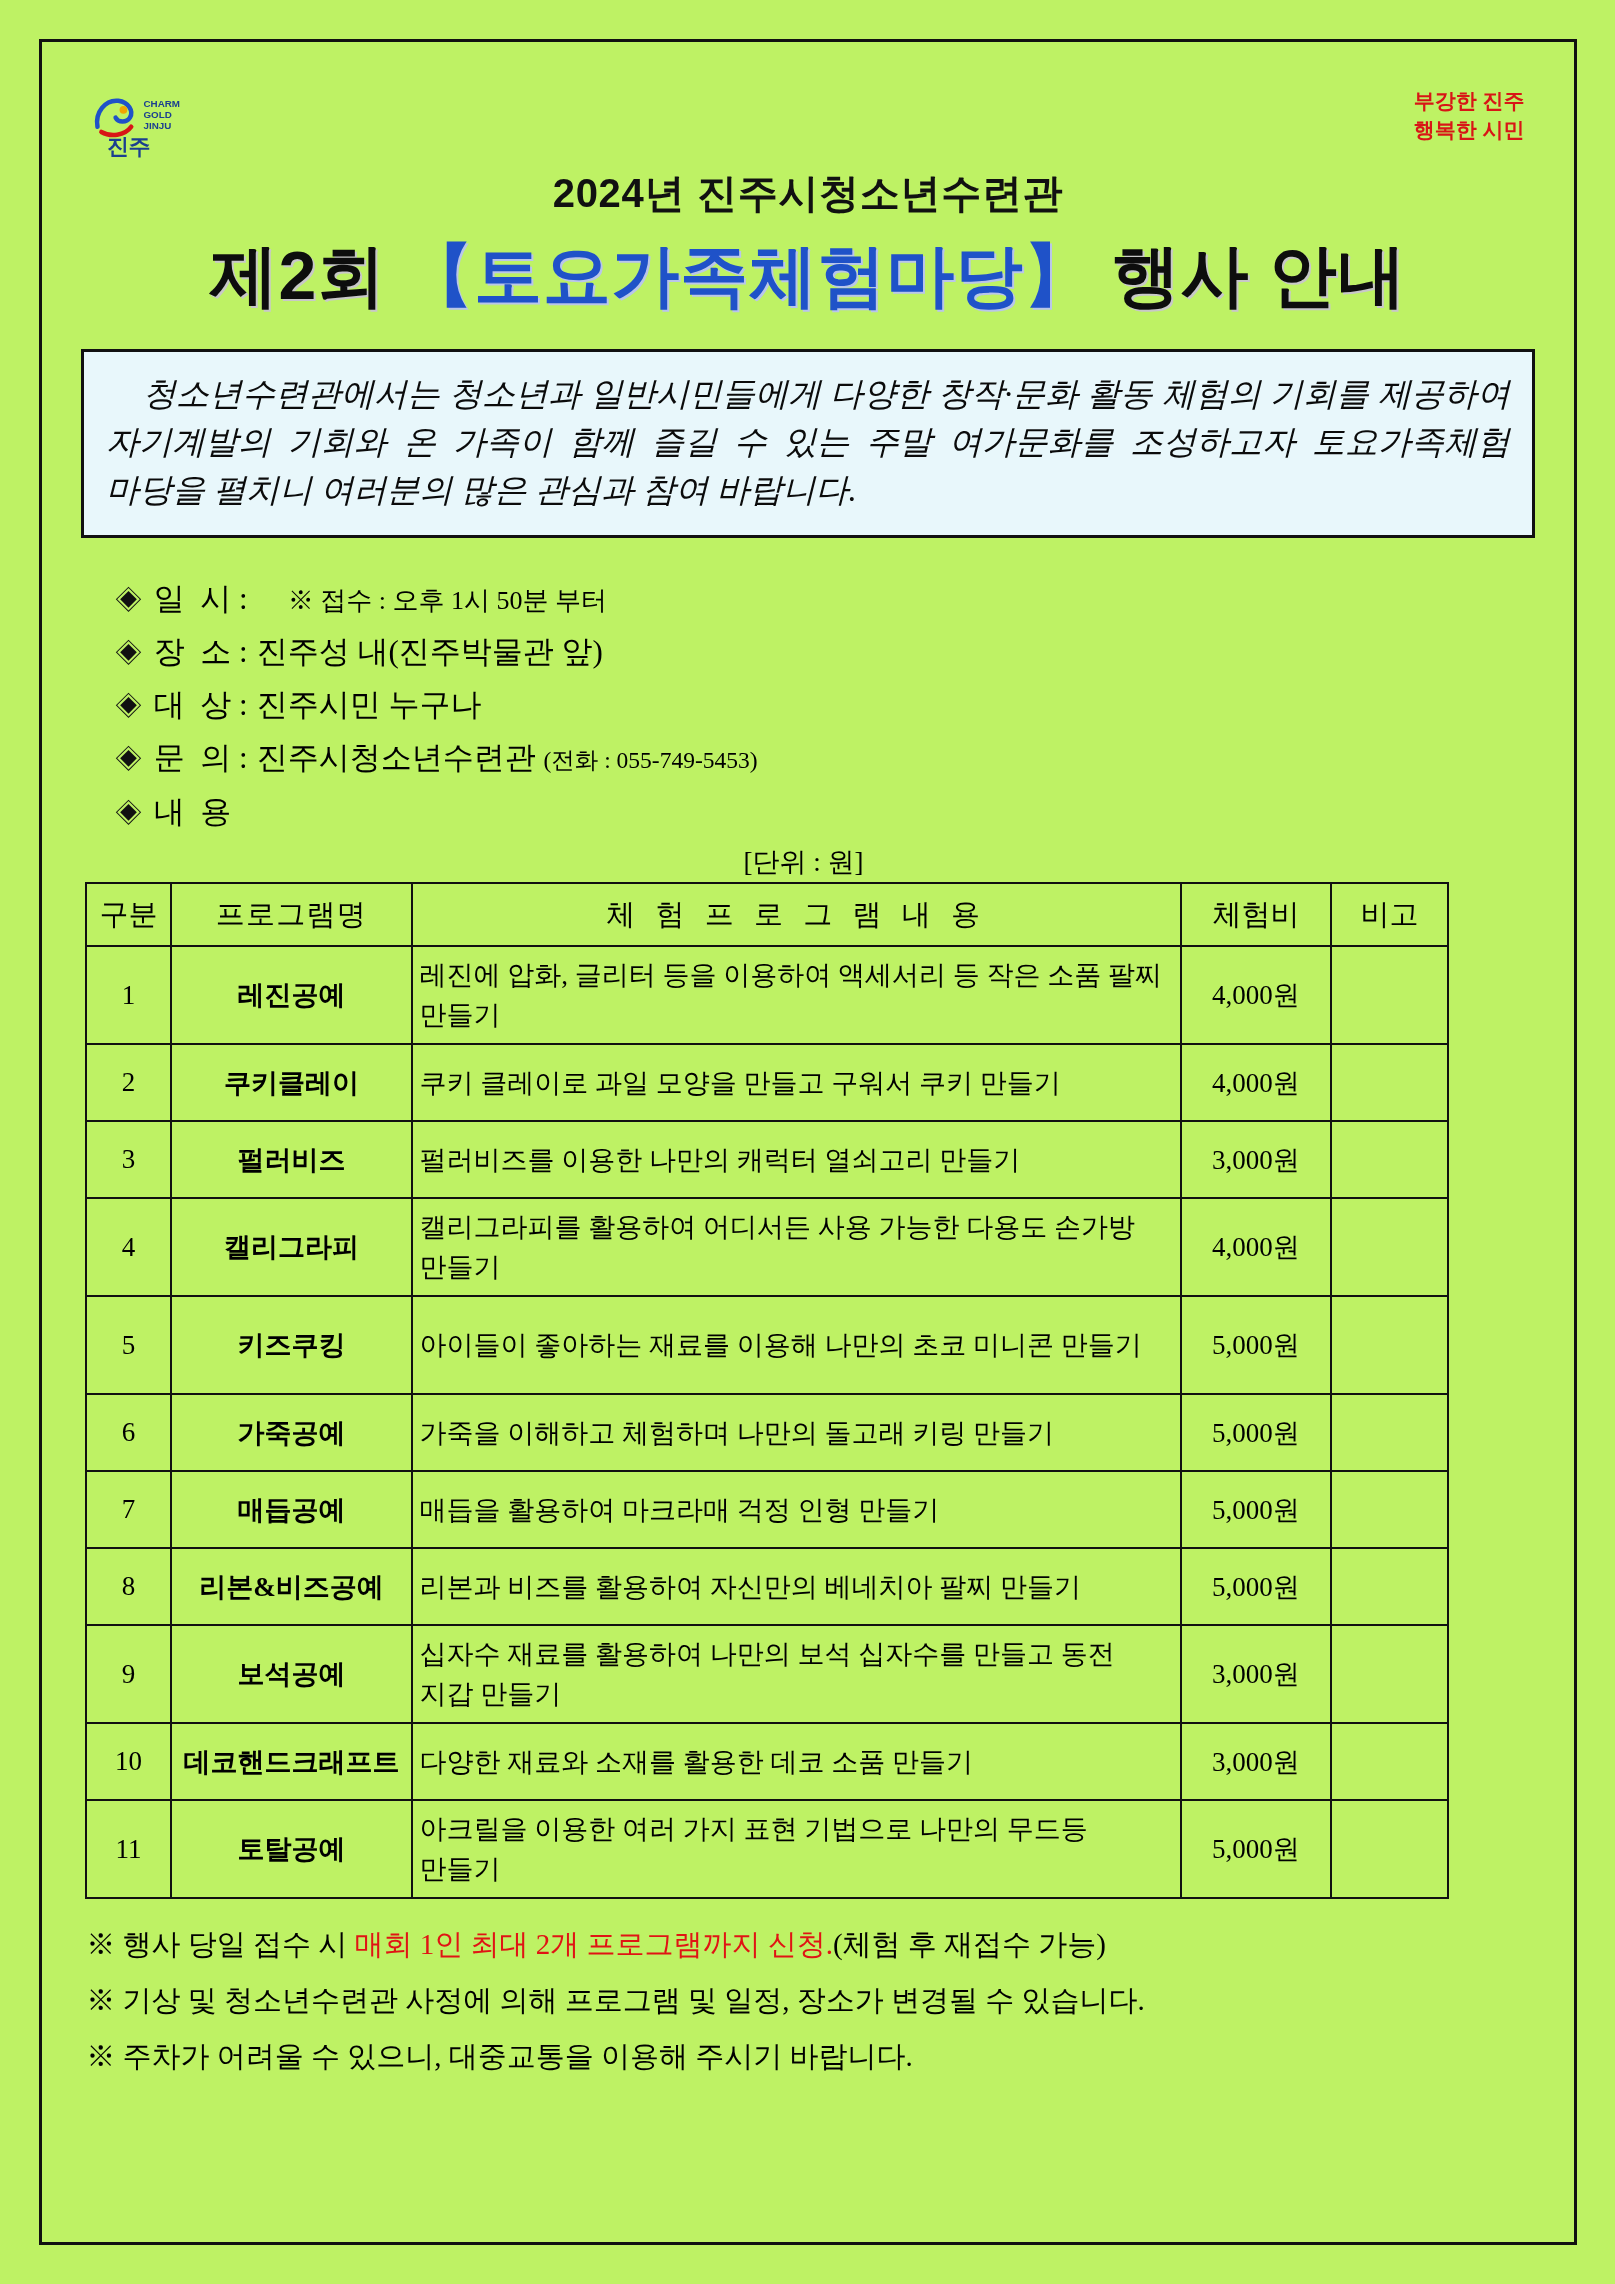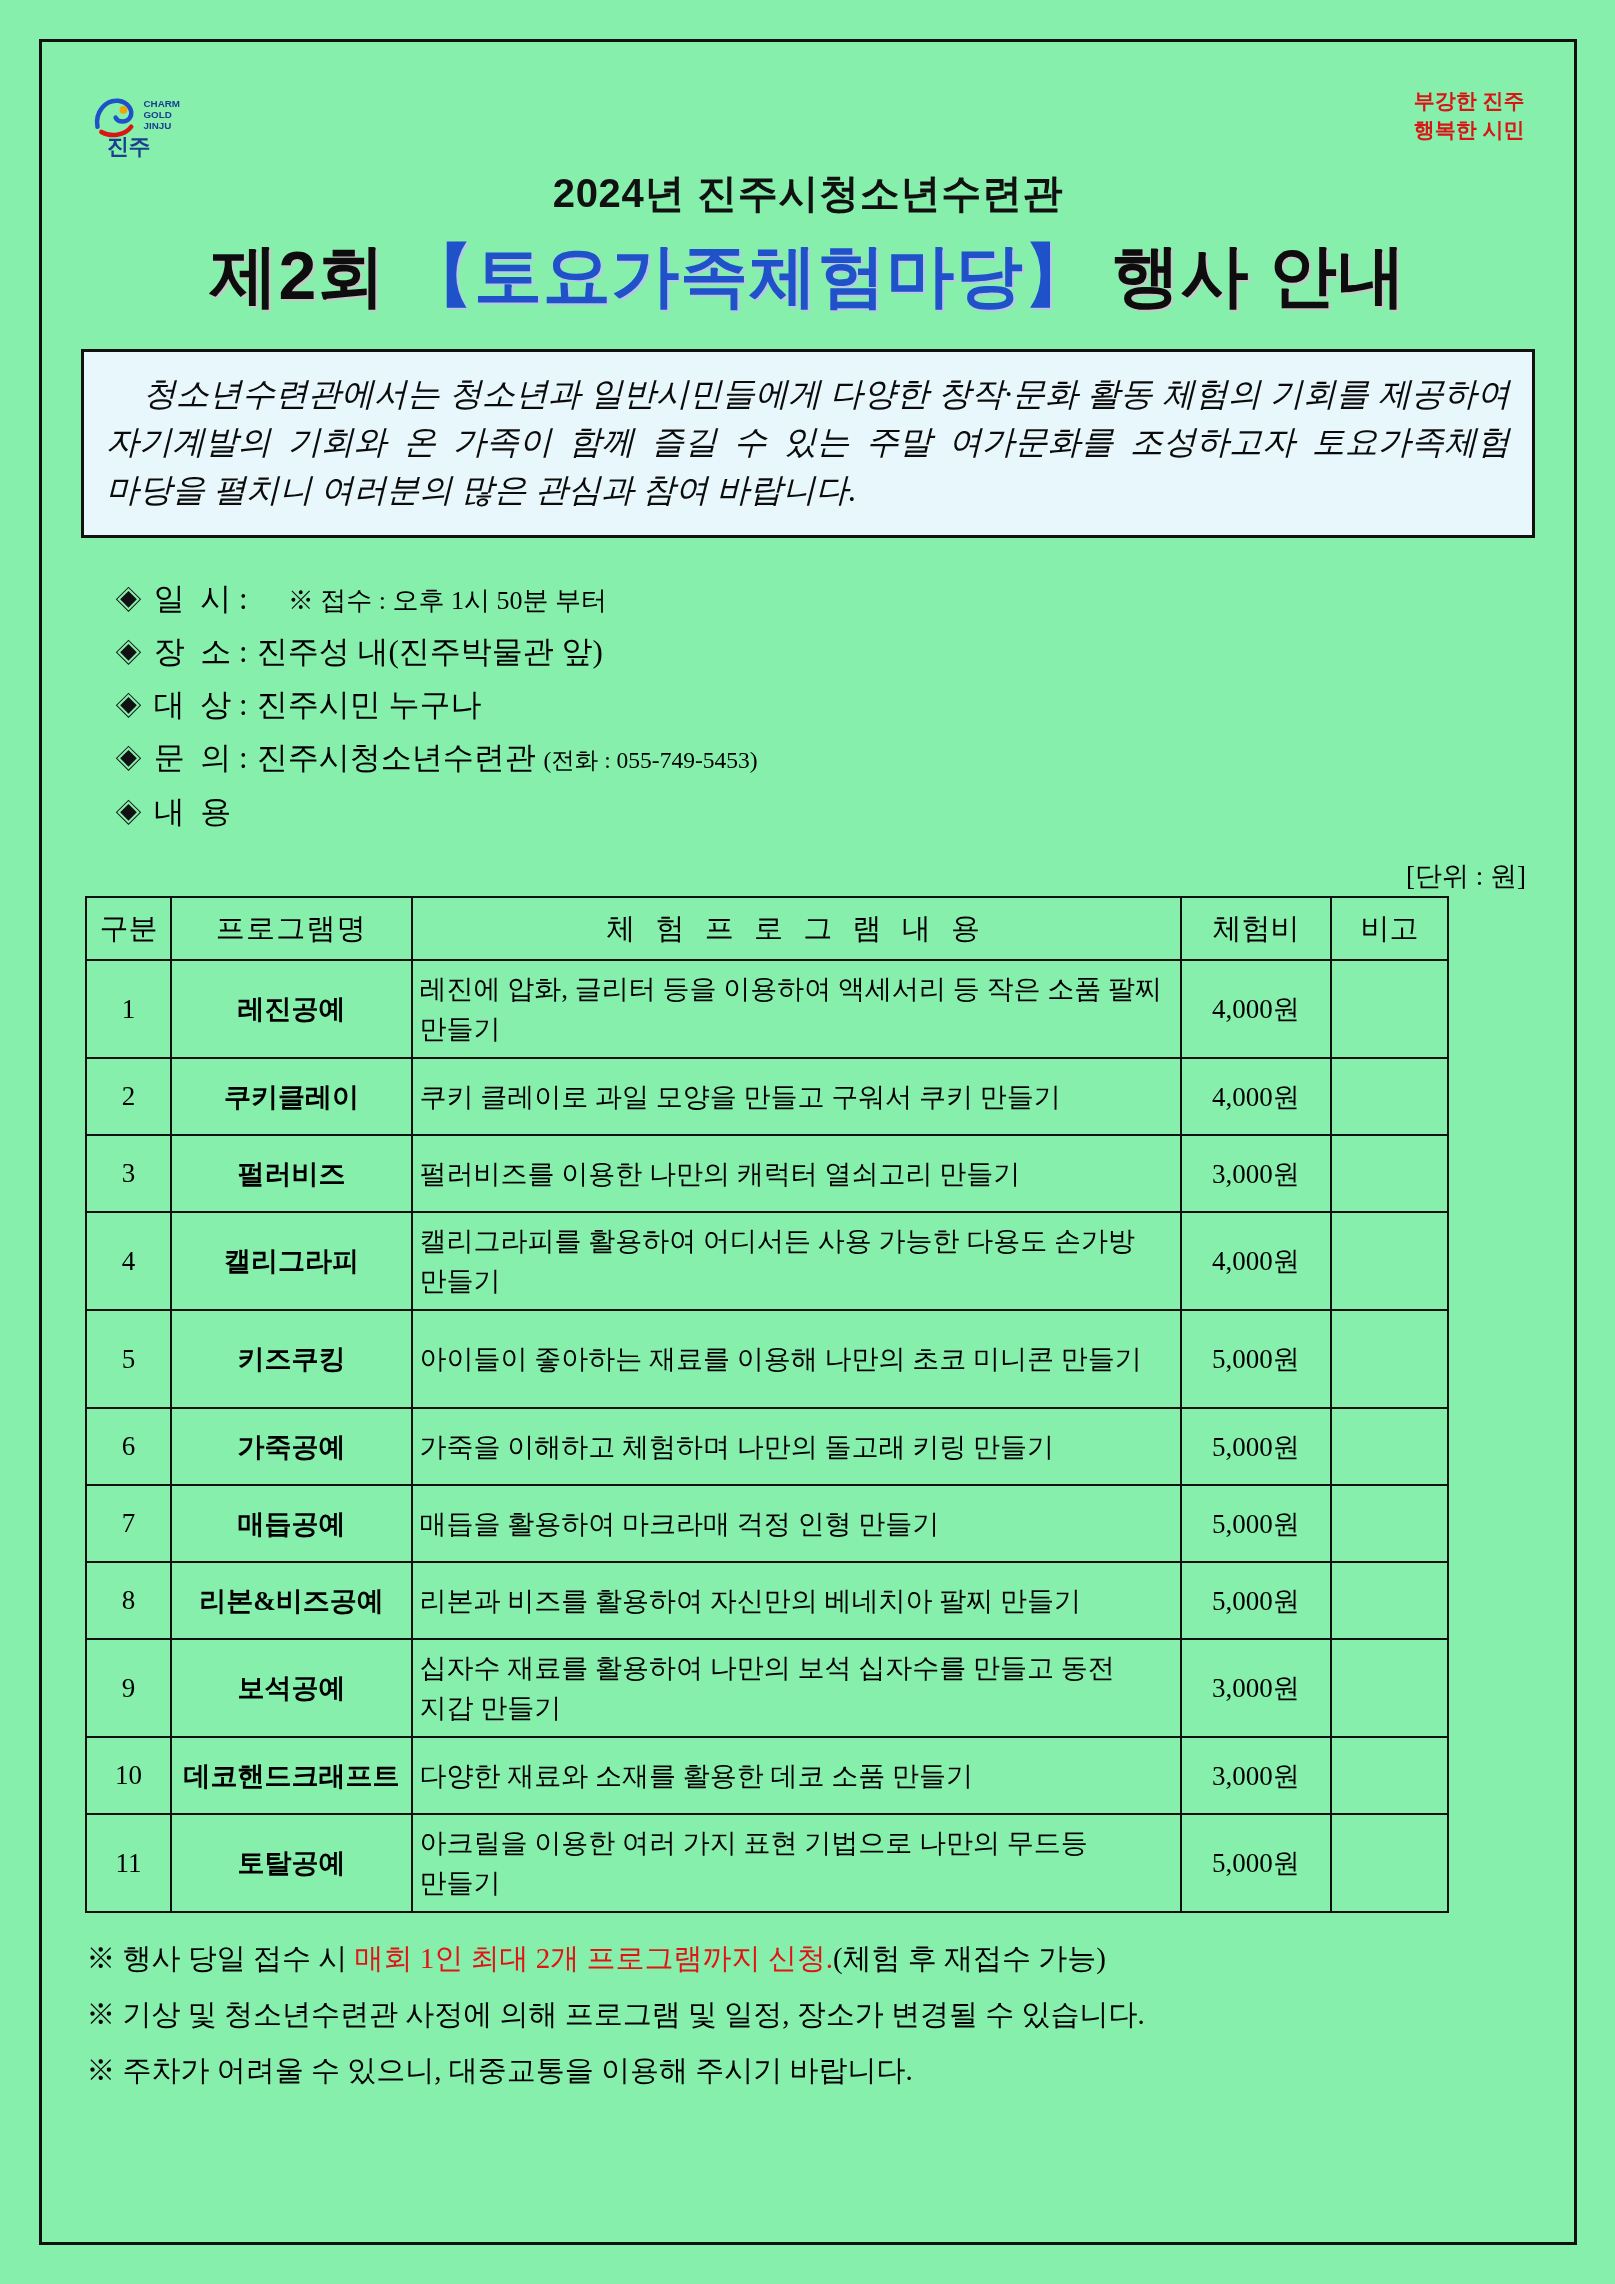--- a/index.html
+++ b/index.html
@@ -8,21 +8,21 @@
     background: #ffffff;
   }
   body {
     font-family: "Liberation Serif", serif;
     color: #000000;
   }
   .page {
     position: relative;
     width: 1616px;
     height: 2284px;
-    background: #86efac;
+    background: #bef264;
     box-sizing: border-box;
     overflow: hidden;
   }
   .outer-border {
     position: absolute;
     left: 39px;
     top: 39px;
     right: 39px;
     bottom: 39px;
     border: 3.9px solid #111111;
@@ -168,23 +168,23 @@
     margin-left: 31px;
     font-size: 26px;
   }
   .info-sub {
     font-size: 23.5px;
     margin-left: 7.8px;
   }
 
   
   .unit {
-    text-align: right;
+    text-align: center;
     font-size: 27px;
-    margin-top: 19px;
+    margin-top: 5px;
     padding-right: 9px;
   }
 
   
   table.program {
     border-collapse: collapse;
     width: 1362px;
     margin-top: 2px;
     margin-left: 3.9px;
     table-layout: fixed;

